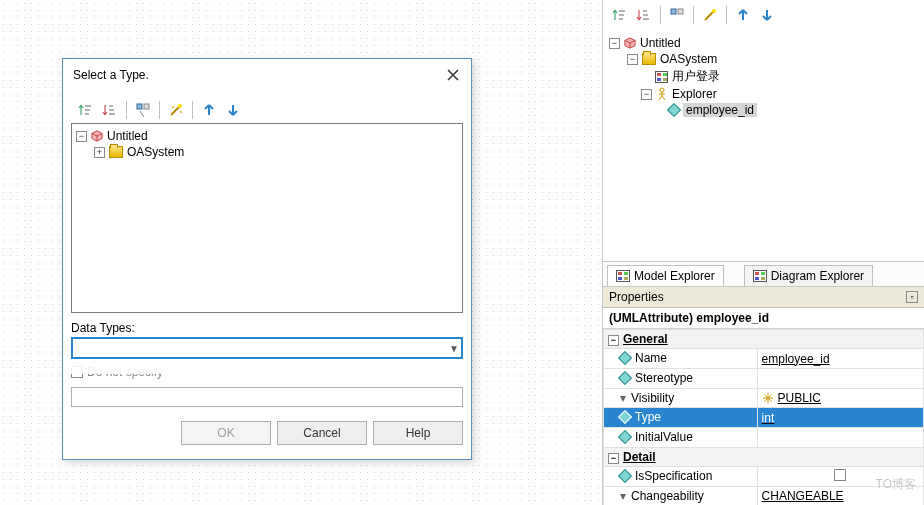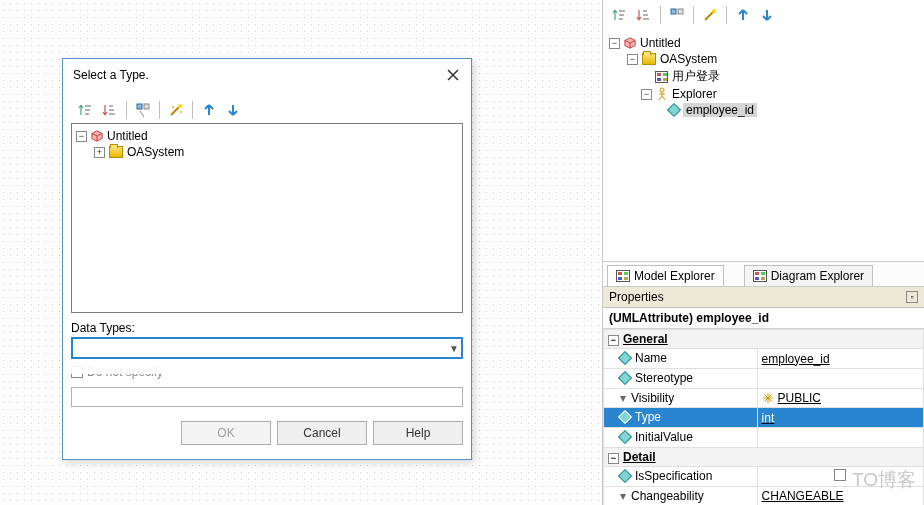--- a/index.html
+++ b/index.html
@@ -62,21 +62,21 @@
 .prop-table { width: 100%; border-collapse: collapse; text-decoration: underline; }
 .prop-table td { border: 1px solid #e0e0e0; padding: 2px 4px; height: 18px; vertical-align: middle; }
 .prop-group td { background: #f3f3f3; font-weight: bold; }
 .prop-group .pg-tog { display:inline-block; width:11px; height:11px; border:1px solid #888; text-align:center; line-height:9px; font-size:9px; margin-right:4px; background:#fff; }
 .prop-name { width: 48%; }
 .prop-name .ind { display: inline-flex; align-items: center; gap: 5px; margin-left: 12px; }
 .prop-row.sel td { background: #2a85d0; color: #fff; }
 .prop-row.sel .ico-diamond { border-color: #fff; }
 .chk { width: 12px; height: 12px; border: 1px solid #888; display: inline-block; }
 .vis-ico { width: 12px; height: 12px; }
-.watermark { position: absolute; right: 8px; bottom: 12px; color: #c8c8c8; font-size: 19px; pointer-events: none; }
+.watermark { position: absolute; right: 8px; bottom: 12px; color: #c8c8c8; font-size: 12px; pointer-events: none; }
 
 svg { display: block; }
 </style>
 </head>
 <body>
 
 <div class="canvas-bg"></div>
 
 <div class="dialog">
   <div class="dialog-titlebar">

